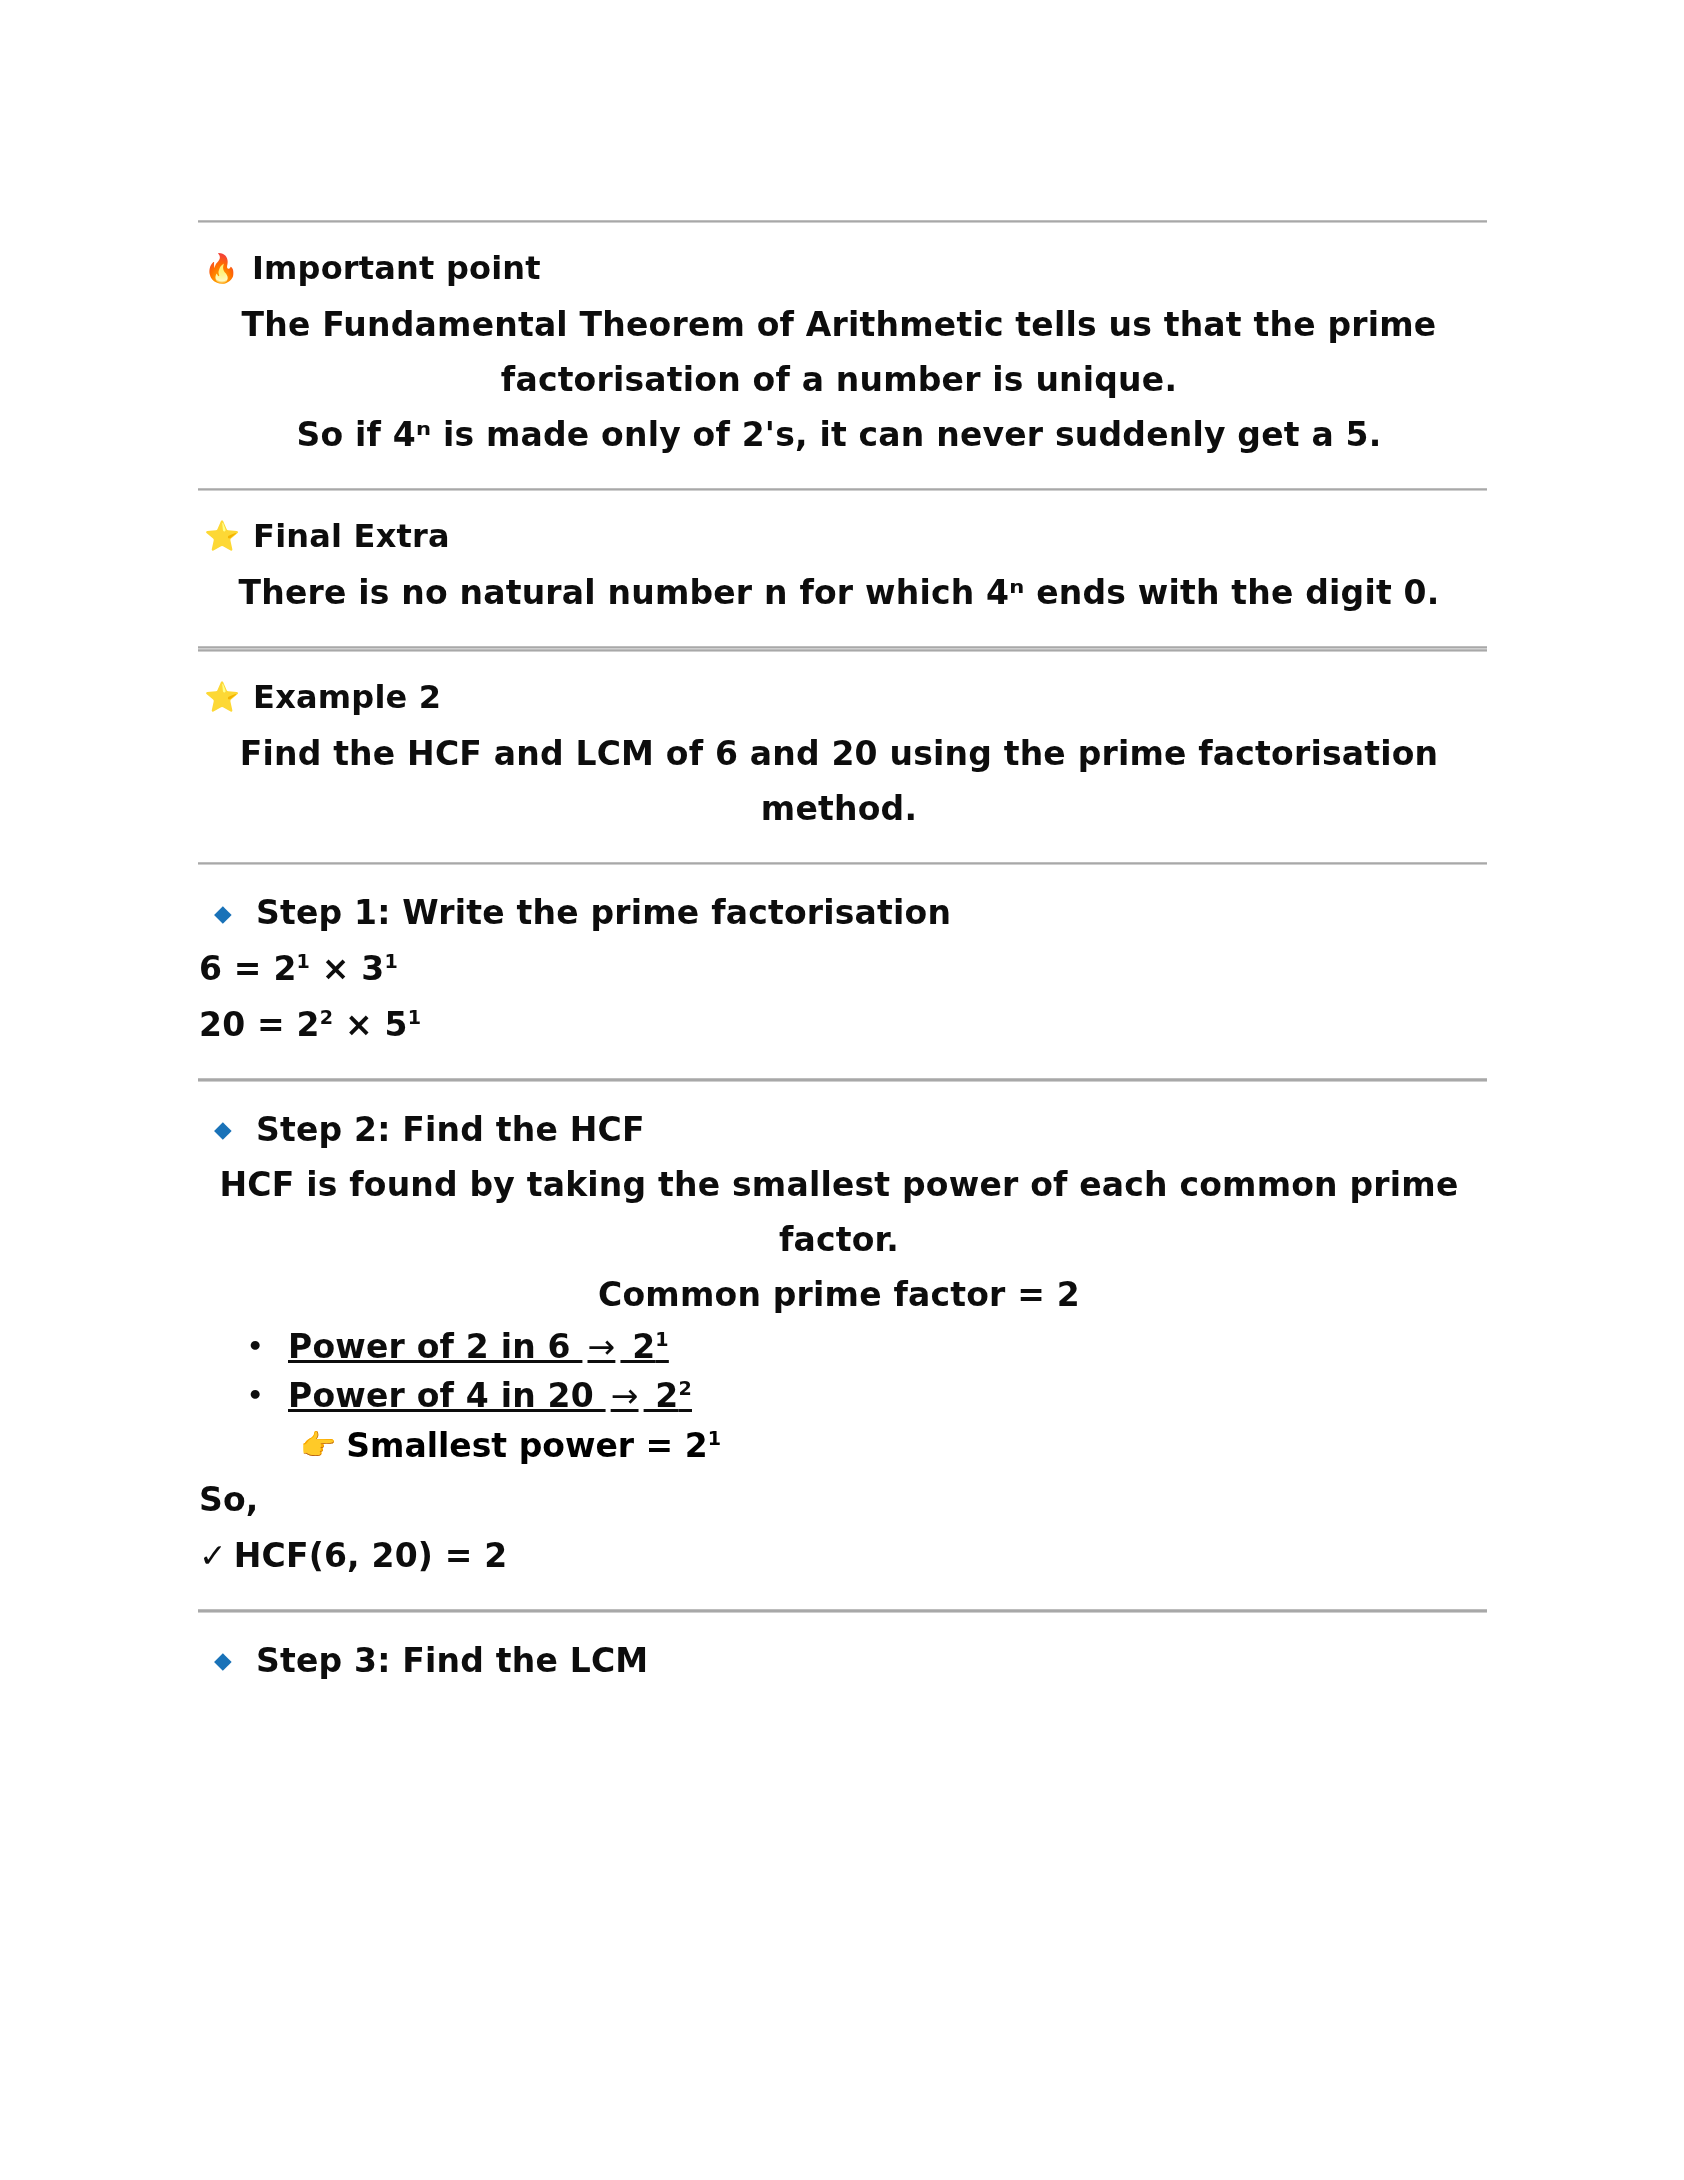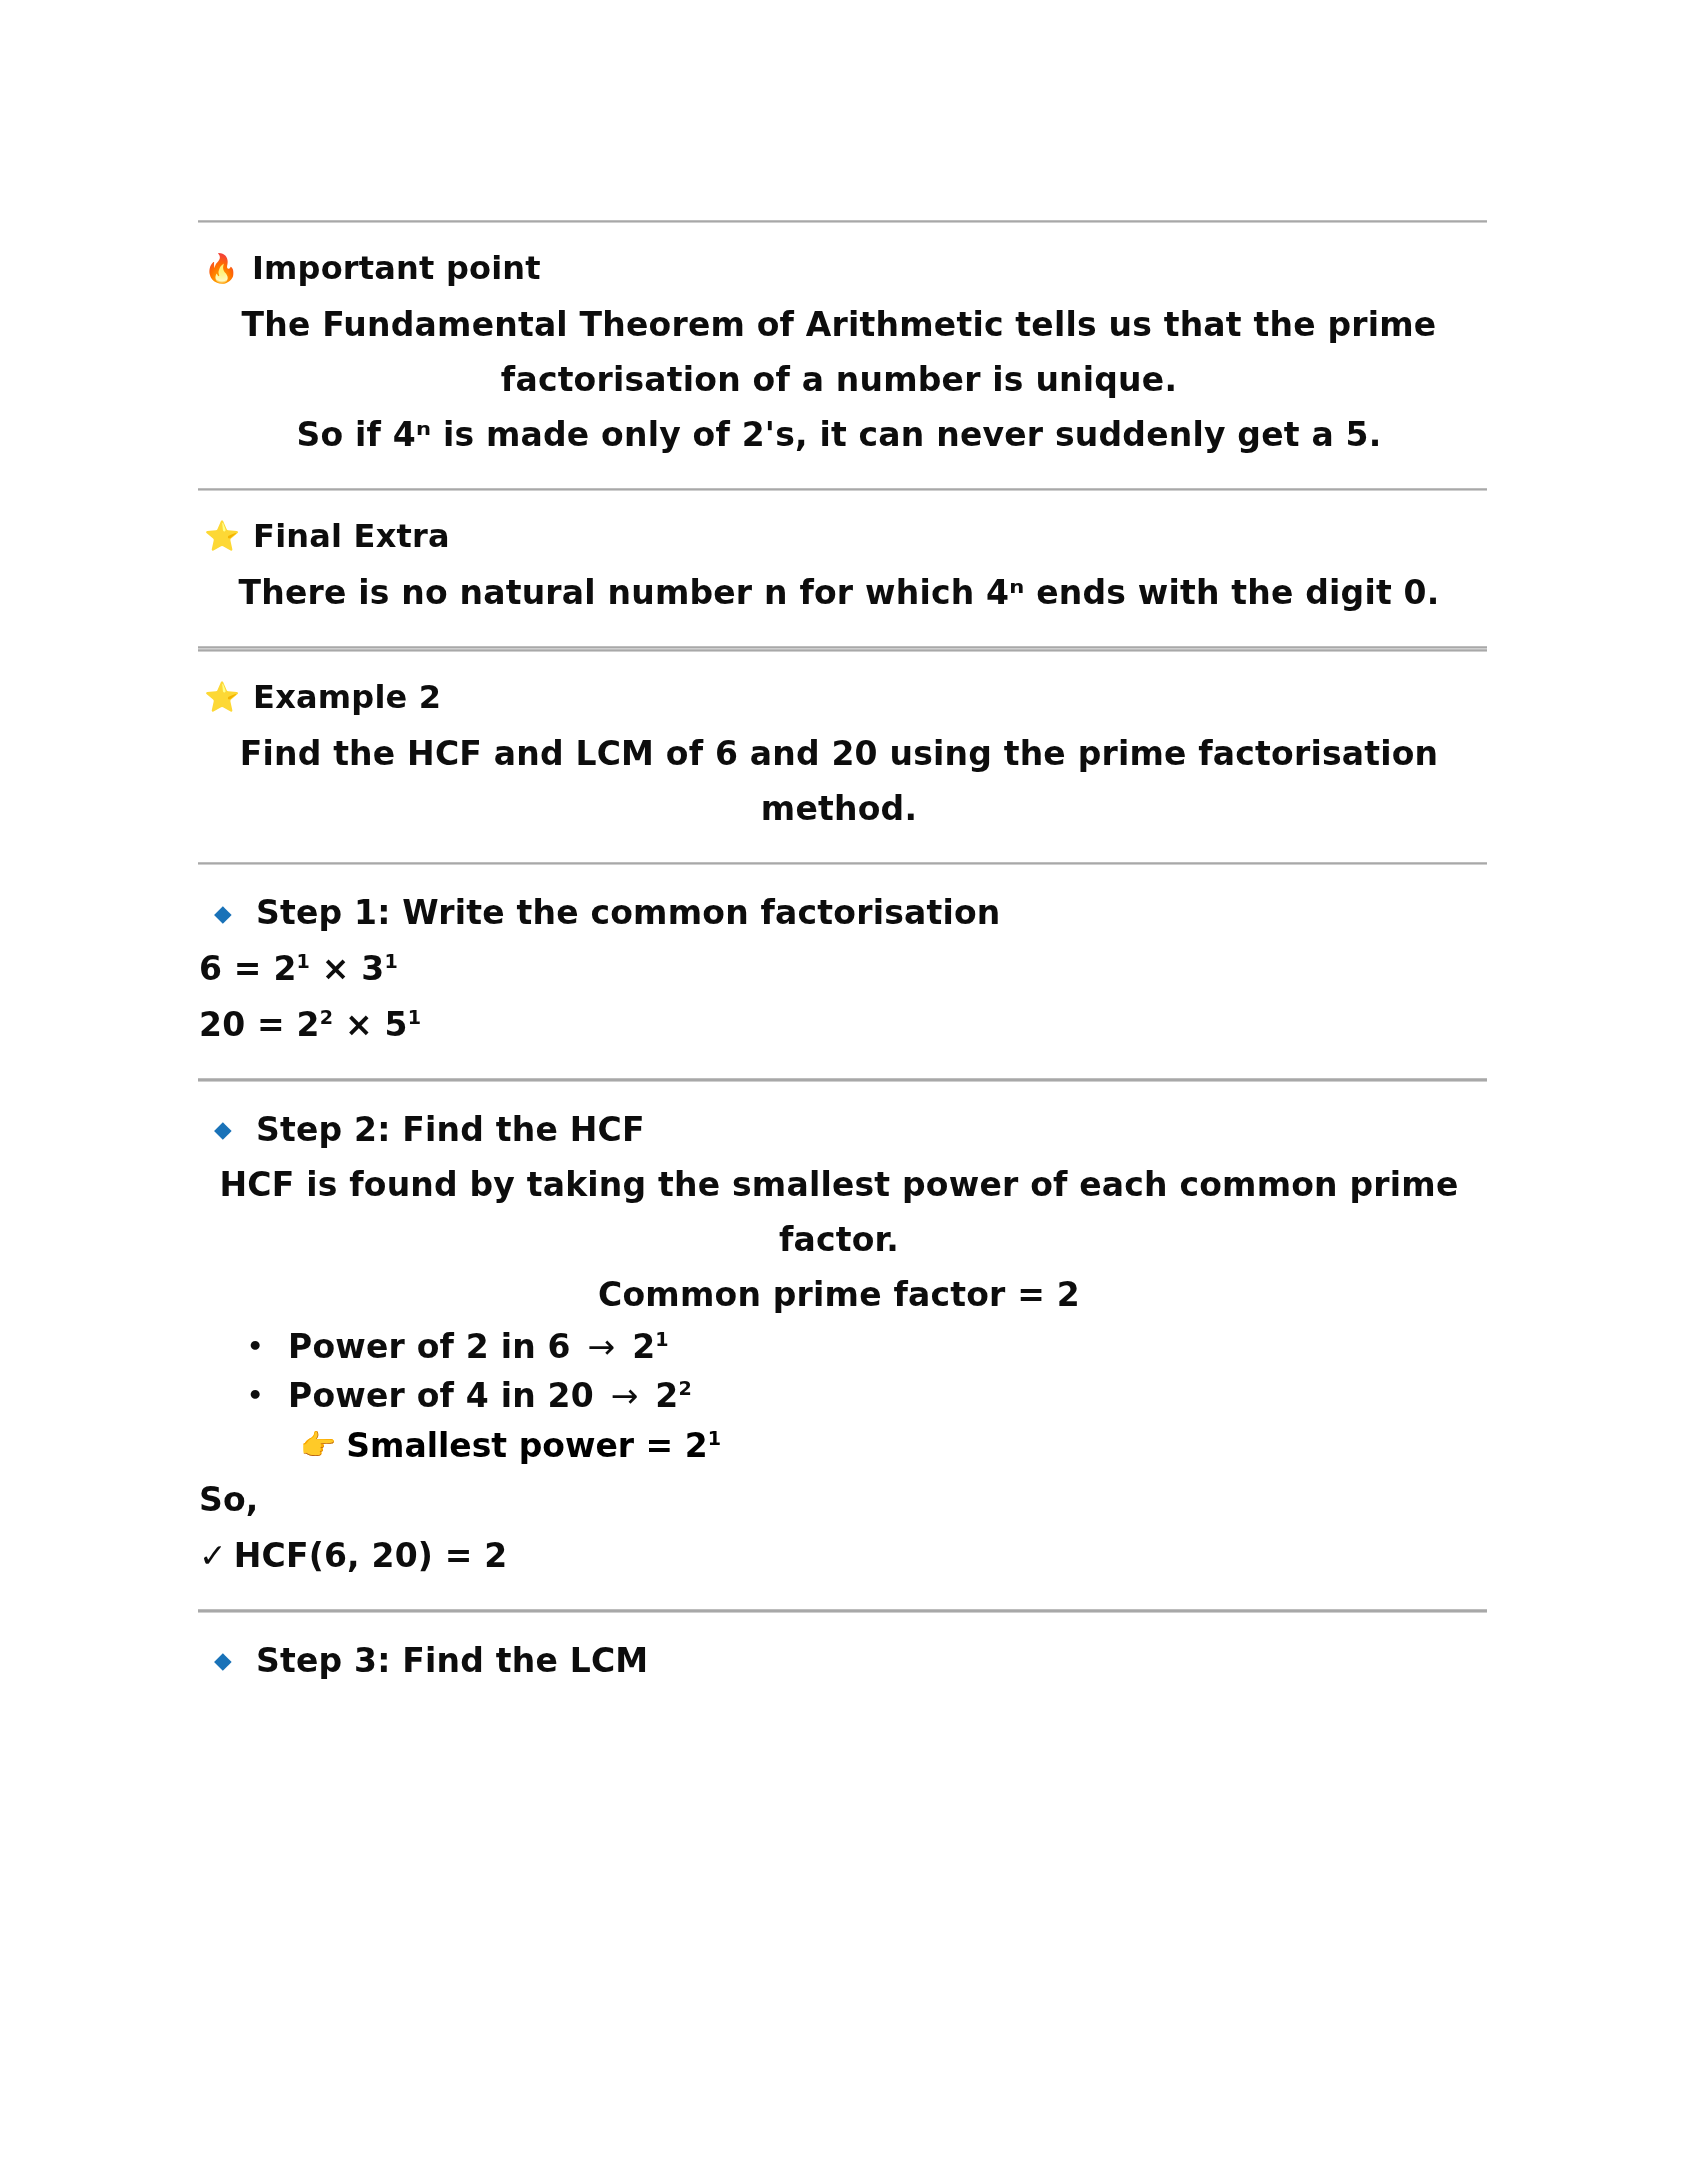--- a/index.html
+++ b/index.html
@@ -124,20 +124,21 @@
     display: inline-block;
     width: 41px;
     margin-left: 49px;
     font-size: 25.6px;
     line-height: 1;
     position: relative;
     top: -3.4px;
   }
   .bullet-text {
     display: inline-block;
+    text-decoration: underline;
   }
 
   .finger-row {
     font-size: 33px;
     line-height: 51px;
     display: flex;
     align-items: center;
     margin-left: 102px;
     font-weight: 700;
   }
@@ -207,21 +208,21 @@
         <span class="emoji star">⭐</span>
         <span>Example 2</span>
       </div>
       <p class="para">Find the HCF and LCM of 6 and 20 using the prime factorisation method.</p>
     </div>
 
     <div class="rule"></div>
     <div class="sec">
       <div class="subhead">
         <span class="diamond">◆</span>
-        <span class="subhead-label">Step 1: Write the common factorisation</span>
+        <span class="subhead-label">Step 1: Write the prime factorisation</span>
       </div>
       <p class="mathline"><span>6 = 2</span><sup>1</sup><span> × 3</span><sup>1</sup></p>
       <p class="mathline"><span>20 = 2</span><sup>2</sup><span> × 5</span><sup>1</sup></p>
     </div>
 
     <div class="rule"></div>
     <div class="sec">
       <div class="subhead">
         <span class="diamond">◆</span>
         <span class="subhead-label">Step 2: Find the HCF</span>

